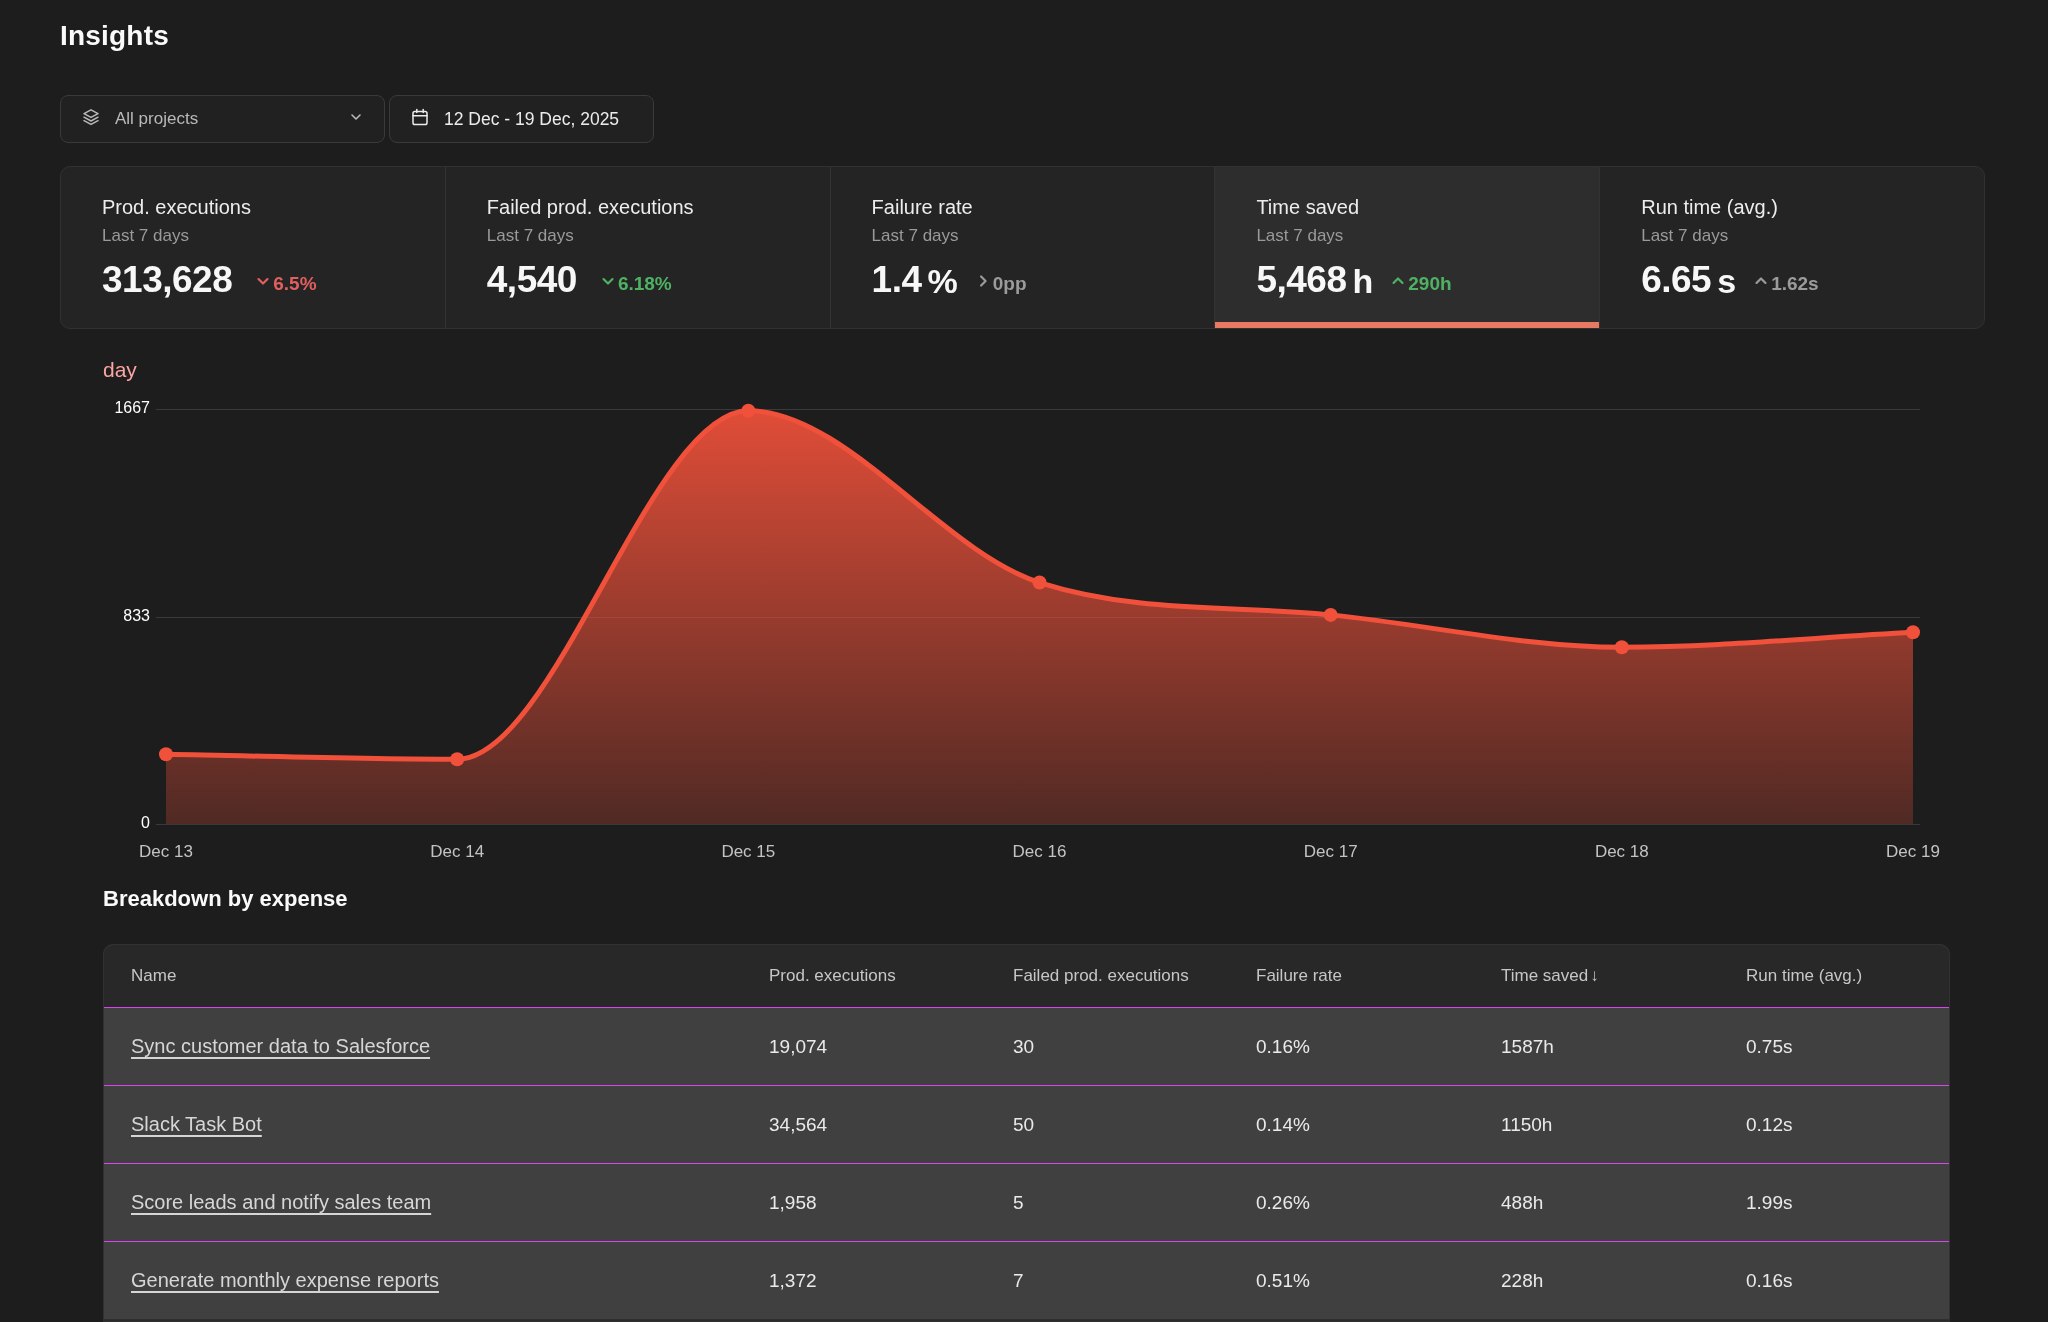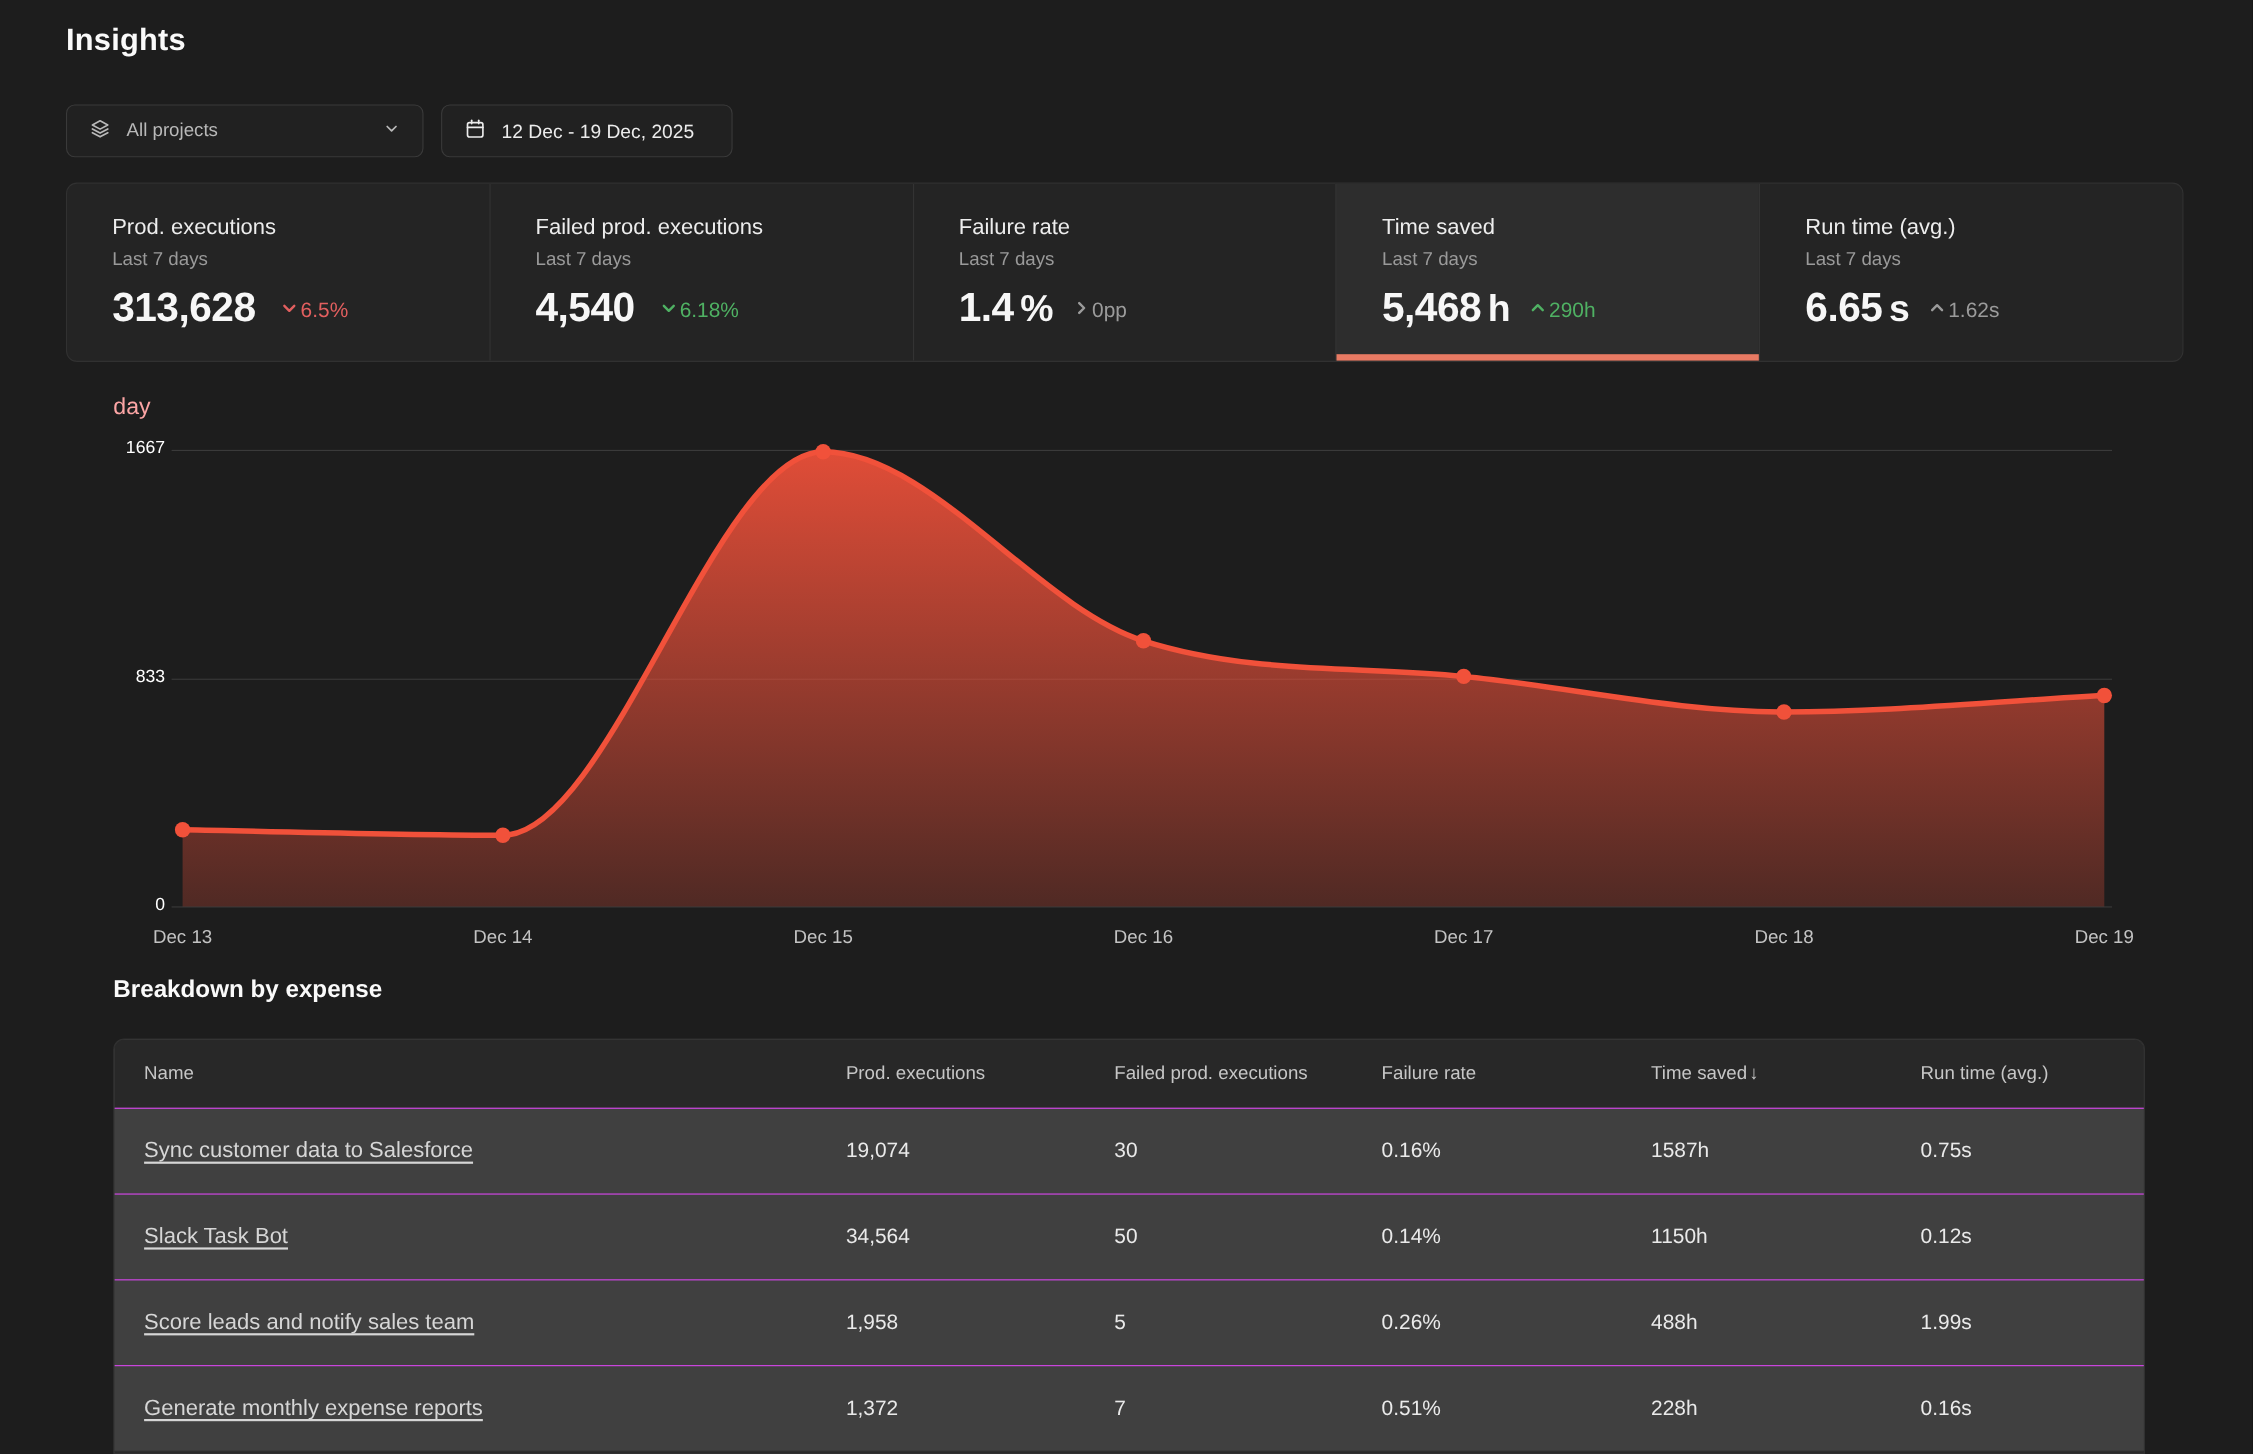--- a/index.html
+++ b/index.html
@@ -5,21 +5,21 @@
   * { margin:0; padding:0; box-sizing:border-box; }
   html,body { background:#121212; }
   body { font-family:"Liberation Sans", sans-serif; }
   .page {
     position:relative; width:2048px; height:1322px;
     background:#1d1d1d; overflow:hidden; color:#e8e8e8;
   }
   
   .page-title { position:absolute; left:60px; top:20px; font-size:28px; font-weight:700; color:#fafafa; letter-spacing:.2px; }
   
-  .filters { position:absolute; left:60px; top:95px; display:flex; gap:16px; }
+  .filters { position:absolute; left:60px; top:95px; display:flex; gap:4px; }
   .filter-btn {
     display:flex; align-items:center; height:48px; padding:0 20px;
     background:#212121; border:1px solid #3a3a3a; border-radius:8px;
     color:#b9b9b9; font-size:17px; cursor:pointer; font-family:inherit;
   }
   .filter-btn svg { flex:0 0 auto; }
   .filter-btn .lbl { margin:0 14px; }
   .project-filter { width:325px; }
   .project-filter .chev { margin-left:auto; }
   .date-btn { color:#ececec; }
@@ -34,21 +34,21 @@
   .kpi-card + .kpi-card { border-left:1px solid #333333; }
   .kpi-card.selected { background:#2d2d2d; }
   .kpi-card.selected::after {
     content:""; position:absolute; left:0; right:0; bottom:0; height:6px; background:#e87a63;
   }
   .kpi-title { font-size:20px; color:#ededed; }
   .kpi-sub { font-size:17px; color:#9a9a9a; margin-top:7px; }
   .kpi-value-row { display:flex; align-items:flex-end; margin-top:15px; }
   .kpi-value { font-size:37px; font-weight:700; color:#f7f7f7; letter-spacing:-.5px; line-height:1; }
   .kpi-unit { font-size:34px; font-weight:700; color:#f7f7f7; margin-left:6px; line-height:1; }
-  .delta { display:flex; align-items:center; margin-left:16px; margin-bottom:3px; font-size:19px; font-weight:400; }
+  .delta { display:flex; align-items:center; margin-left:16px; margin-bottom:3px; font-size:19px; font-weight:700; }
   .delta svg { margin-right:1px; }
   .delta.negative { color:#e25f5f; }
   .delta.positive { color:#4fb163; }
   .delta.neutral  { color:#9b9b9b; }
   
   .chart-section { position:absolute; left:0; top:356px; width:2048px; height:530px; }
   .chart-unit { position:absolute; left:103px; top:2px; font-size:21px; color:#fca5a5; }
   .gridline { position:absolute; left:156px; width:1764px; height:1px; background:#3a3a3a; }
   .ytick { position:absolute; left:60px; width:90px; text-align:right; font-size:16px; color:#ffffff; }
   .xtick { position:absolute; transform:translateX(-50%); font-size:17px; color:#c3c3c3; white-space:nowrap; }

